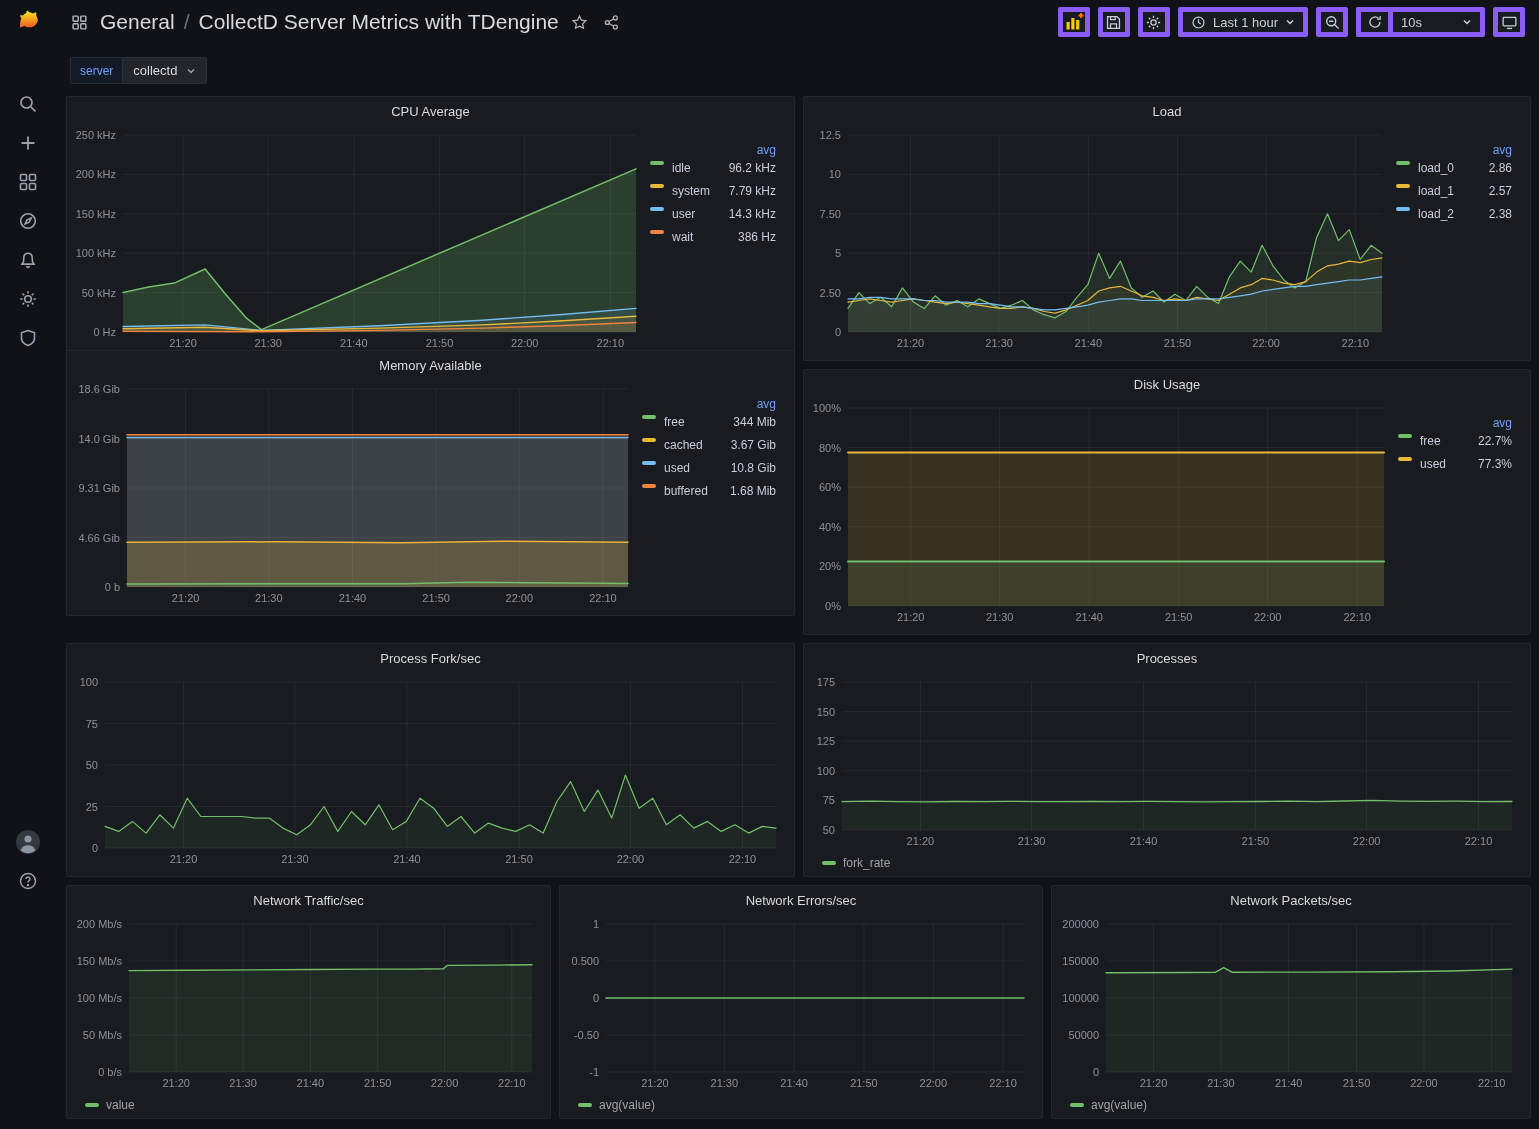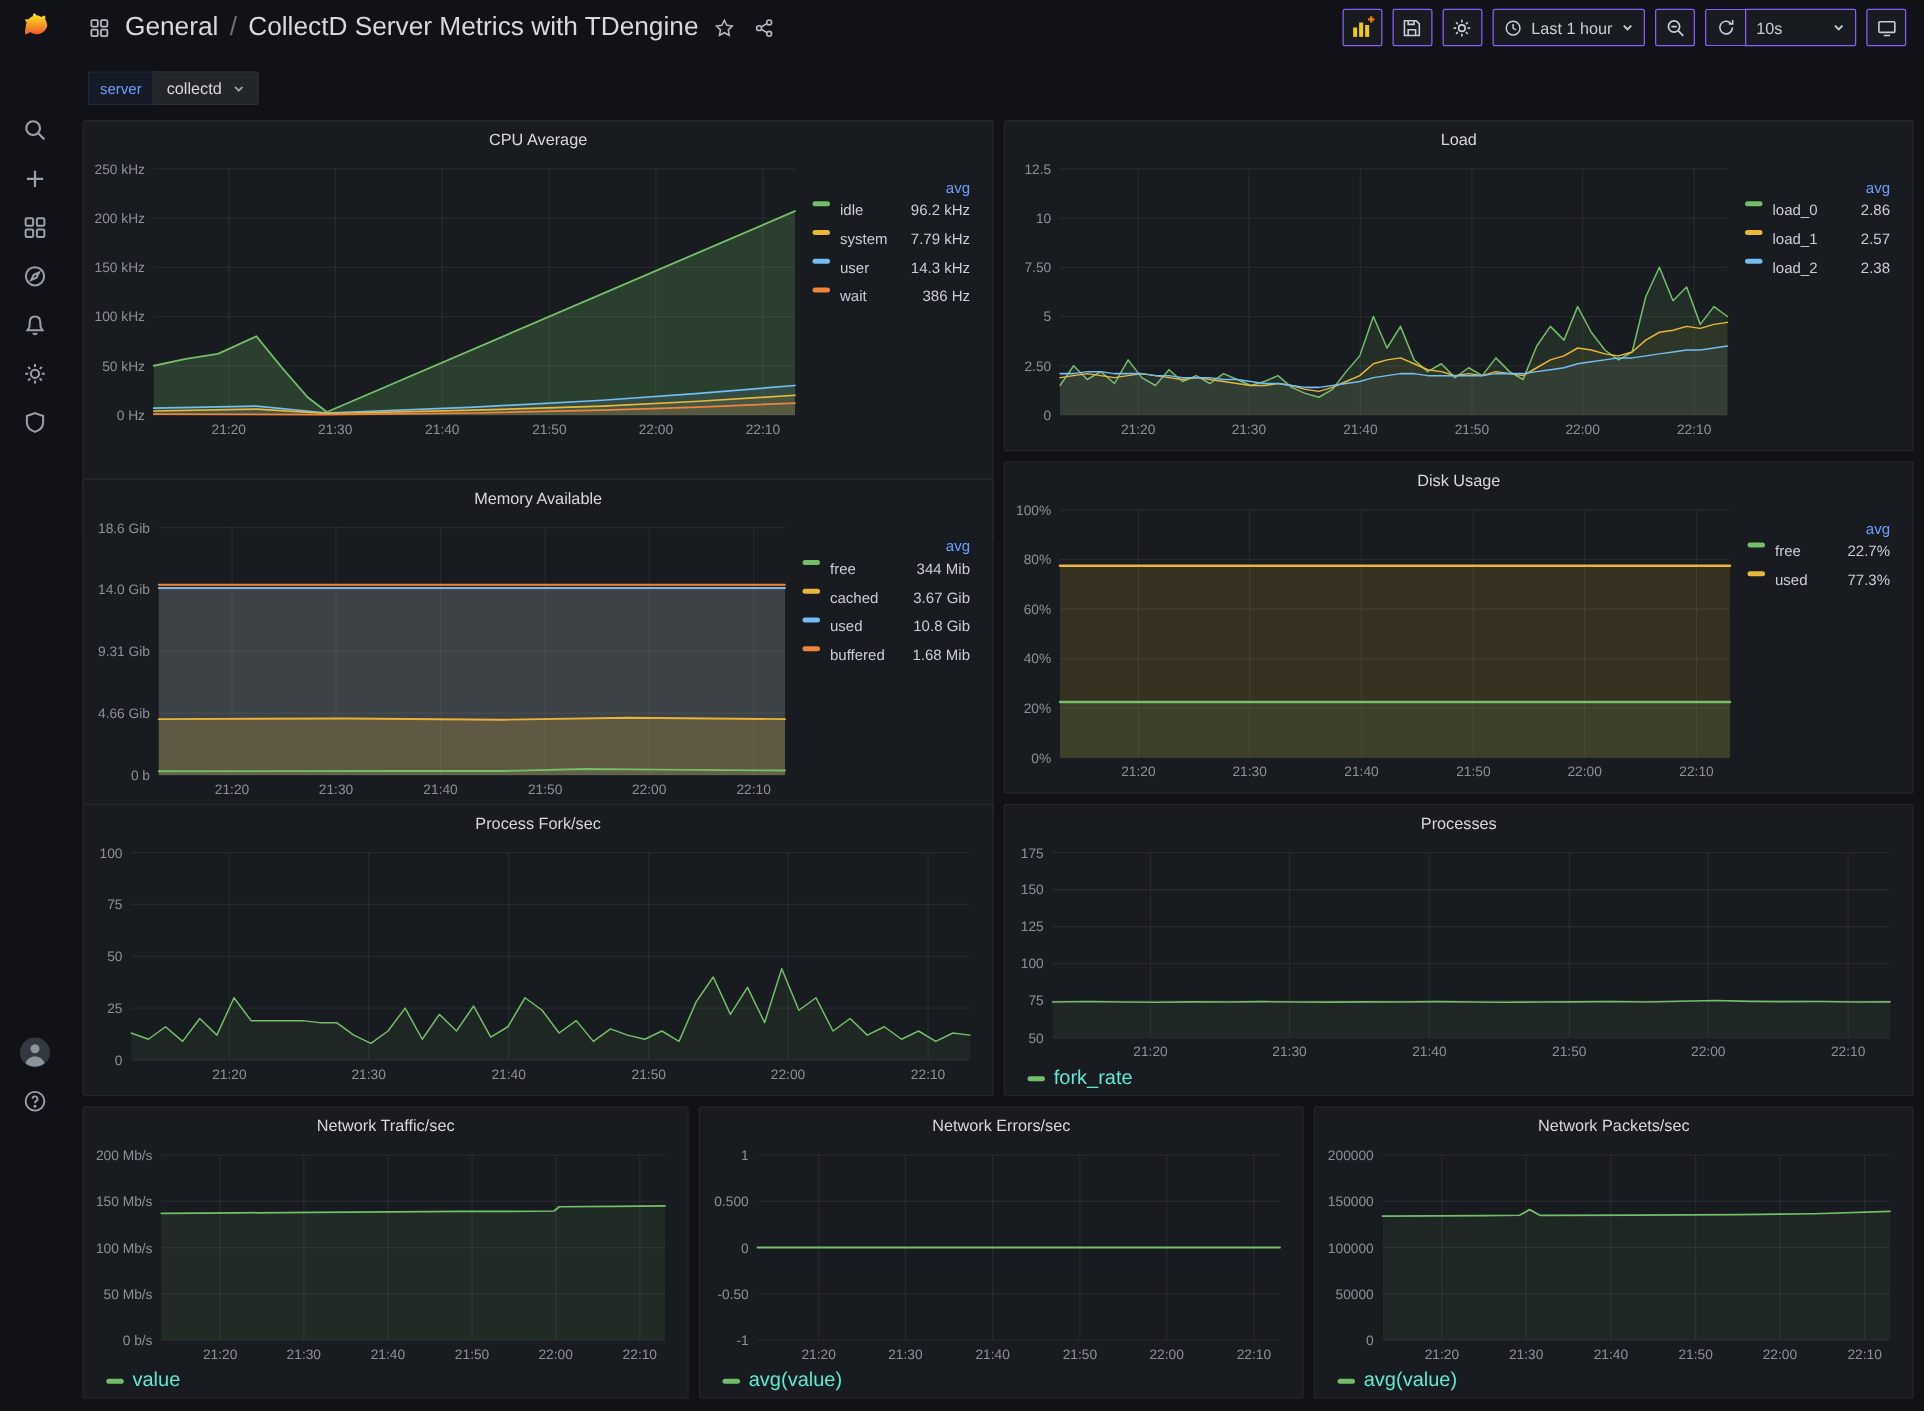--- a/index.html
+++ b/index.html
@@ -17,21 +17,21 @@
   .side-top { position:absolute; top:92px; left:0; width:56px; display:flex; flex-direction:column; align-items:center; gap:15px; }
   .side-bottom { position:absolute; top:830px; left:0; width:56px; display:flex; flex-direction:column; align-items:center; gap:15px; }
   .side-btn { background:none; border:none; color:#9aa1ac; width:32px; height:24px; display:flex; align-items:center; justify-content:center; cursor:pointer; }
   
   .navbar { position:absolute; left:56px; right:0; top:0; height:44px; display:flex; align-items:center; justify-content:space-between; padding:0 14px 0 12px; }
   .nav-left { display:flex; align-items:center; gap:9px; font-size:21px; }
   .crumb { color:#d8d9da; cursor:pointer; }
   .crumb-sep { color:rgba(204,204,220,0.5); }
   .icon-btn { background:none; border:none; color:#b4b7c0; padding:3px; cursor:pointer; display:flex; align-items:center; }
   .nav-right { display:flex; align-items:center; gap:8px; }
-  .nav-btn { height:30px; background:#181b1f; border:1px solid #8b5cf6; color:#c7d0d9; border-radius:2px; display:flex; gap:7px; align-items:center; padding:0 8px; font-size:13px; cursor:pointer; }
+  .nav-btn { height:30px; background:#181b1f; border:5px solid #8b5cf6; color:#c7d0d9; border-radius:2px; display:flex; gap:7px; align-items:center; padding:0 8px; font-size:13px; cursor:pointer; }
   .nav-btn.square { width:32px; justify-content:center; padding:0; }
   .btn-group { display:flex; }
   .btn-group .nav-btn:first-child { border-radius:2px 0 0 2px; border-right:none; }
   .btn-group .nav-btn:last-child { border-radius:0 2px 2px 0;gap:40px; }
   
   .submenu { position:absolute; left:70px; top:57px; display:flex; gap:12px;flex-direction:column; }
   .var { display:flex; height:27px; }
   .var-label { background:#141a26; color:#6e9fff; border:1px solid #242b38; border-right:none; font-size:12px; display:flex; align-items:center; padding:0 9px; border-radius:2px 0 0 2px; }
   .var-value { background:#22252a; color:#d8d9da; border:1px solid #2c3036; font-size:13px; display:flex; align-items:center; gap:9px; padding:0 10px; border-radius:0 2px 2px 0; cursor:pointer; }
   
@@ -41,21 +41,21 @@
   .panel-body.col { display:flex; flex-direction:column; }
   .chart { position:relative; }
   .chart svg { display:block; }
   .chart svg text { font-family:"Liberation Sans", sans-serif; font-size:11px; fill:rgba(204,204,220,0.65); }
   .gridline { stroke:rgba(204,204,220,0.08); stroke-width:1; }
   
   .legend-table { padding:12px 10px 0 0; font-size:12px; color:#ccccdc; }
   .legend-head { display:flex; justify-content:flex-end; padding-right:4px; color:#6e9fff; height:22px; align-items:center; }
   .legend-row { display:flex; align-items:flex-start; height:23px; cursor:pointer; }
   .legend-row .value { margin-left:auto; padding-right:4px; color:#ccccdc; }
-  .legend-bottom { height:26px; display:flex; align-items:center; padding-left:18px; gap:7px; font-size:16px; color:#5eead4; }
+  .legend-bottom { height:26px; display:flex; align-items:center; padding-left:18px; gap:7px; font-size:12px; color:#a3a3a3; }
   .marker { display:inline-block; width:14px; height:4px; border-radius:2px; margin-right:8px; flex:0 0 14px; }
   .legend-bottom .marker { margin-right:0; }
 </style>
 </head>
 <body>
 
 <nav class="sidebar">
   <div class="logo">
     <svg width="26" height="26" viewBox="0 0 24 24">
       <defs>
@@ -368,21 +368,21 @@
             <span class="value">2.57</span>
           </div>
           <div class="legend-row">
             <span class="marker" style="background: rgb(115, 189, 242);"></span>
             <span class="label">load_2</span>
             <span class="value">2.38</span>
           </div>
         </div>
       </div>
     </div>
-    <div class="panel" style="left: 66px; top: 383px; width: 729px; height: 266px;">
+    <div class="panel" style="left: 66px; top: 350px; width: 729px; height: 266px;">
       <div class="panel-title">Memory Available</div>
       <div class="panel-body row">
         <div class="chart" style="width: 571px; height: 226px; margin-left: 4px;">
           <svg width="571" height="226" viewBox="0 0 571 226">
             <g>
               <line x1="56" y1="206" x2="557" y2="206" class="gridline"></line>
               <line x1="56" y1="156.5" x2="557" y2="156.5" class="gridline"></line>
               <line x1="56" y1="107" x2="557" y2="107" class="gridline"></line>
               <line x1="56" y1="57.5" x2="557" y2="57.5" class="gridline"></line>
               <line x1="56" y1="8" x2="557" y2="8" class="gridline"></line>

